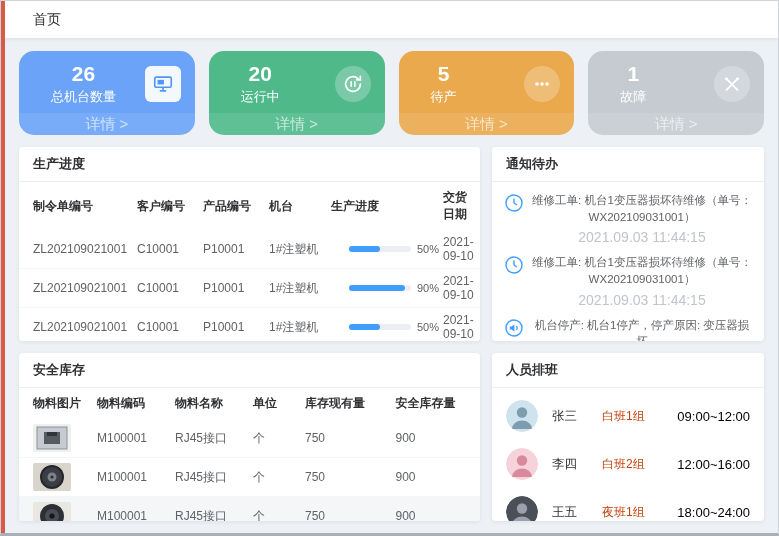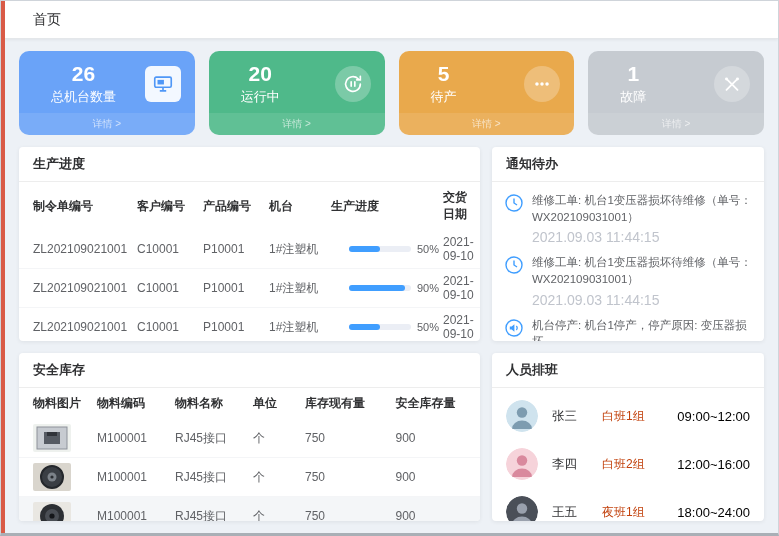--- a/index.html
+++ b/index.html
@@ -16,30 +16,30 @@
   .topbar {
     height:38px; background:#ffffff; border-bottom:1px solid #e4e7ea;
     display:flex; align-items:center; padding-left:28px; margin-left:4px;
     box-shadow:0 1px 3px rgba(0,0,0,.06);
   }
   .topbar .tab { font-size:14px; color:#303133; cursor:pointer; }
   .content { padding:12px 14px 12px 18px; }
 
   
   .cards { display:flex; gap:14px; margin-bottom:12px; }
-  .stat-card { flex:1; border-radius:10px; color:#fff; padding:10px 14px 0; height:84px; overflow:hidden; }
+  .stat-card { flex:1; border-radius:15px; color:#fff; padding:10px 14px 0; height:84px; overflow:hidden; }
   .stat-top { display:flex; align-items:center; justify-content:space-between; }
   .stat-texts { text-align:center; padding-left:18px; }
   .stat-value { font-size:21px; font-weight:bold; line-height:1.2; }
   .stat-label { font-size:13px; margin-top:2px; }
   .stat-icon { width:36px; height:36px; border-radius:50%; background:rgba(255,255,255,.25);
     display:flex; align-items:center; justify-content:center; color:#fff; flex:0 0 36px; }
   .stat-icon.square { border-radius:6px; background:rgba(255,255,255,.92); color:#4f97f7; }
   .stat-detail { margin:7px -14px 0; height:35px; line-height:21px; text-align:center;
-    font-size:10px; color:rgba(255,255,255,.65); background:rgba(255,255,255,.10); cursor:pointer; }
+    font-size:15px; color:rgba(255,255,255,.65); background:rgba(255,255,255,.10); cursor:pointer; }
 
   
   .grid { display:grid; grid-template-columns:1fr 272px; grid-template-rows:194px 168px; gap:12px;border-radius:7px; }
   .panel { background:#fff; border-radius:4px; box-shadow:0 1px 4px rgba(0,0,0,.07); overflow:hidden; }
   .panel-header { padding:8px 14px; font-size:13px; font-weight:bold; color:#303133; border-bottom:1px solid #ededed; }
 
   
   table { width:100%; border-collapse:collapse; table-layout:fixed; font-size:12px; color:#606266; }
   th { font-weight:bold; color:#303133; text-align:left; padding:7px 6px; font-size:12px; }
   td { padding:5px 6px; border-bottom:1px solid #f4f5f7; }
@@ -55,21 +55,21 @@
   .progress-label { font-size:11px; color:#606266; }
 
   .tbl-inventory th:nth-child(1), .tbl-inventory td:nth-child(1) { width:72px; padding-left:14px; }
   .tbl-inventory th:nth-child(2), .tbl-inventory td:nth-child(2) { width:78px; }
   .tbl-inventory th:nth-child(3), .tbl-inventory td:nth-child(3) { width:78px; }
   .tbl-inventory th:nth-child(4), .tbl-inventory td:nth-child(4) { width:52px; }
   .tbl-inventory tr.striped td { background:#f4f6f8; }
   .mat-img { width:38px; height:28px; border-radius:2px; overflow:hidden; display:flex; align-items:center; justify-content:center; }
 
   
-  .todo-list { padding:10px 12px; }
+  .todo-list { padding:10px 12px;text-align:center; }
   .todo-item { display:flex; align-items:flex-start; margin-bottom:9px; cursor:pointer; }
   .todo-icon { flex:0 0 20px; margin-top:1px; }
   .todo-body { margin-left:8px; min-width:0; }
   .todo-text { font-size:11.5px; color:#606266; line-height:1.45; }
   .todo-time { font-size:14px; color:#c0c4cc; margin-top:4px; }
 
   
   .staff-list { padding:12px 14px; }
   .staff-row { display:flex; align-items:center; margin-bottom:16px; }
   .staff-row:last-child { margin-bottom:0; }

